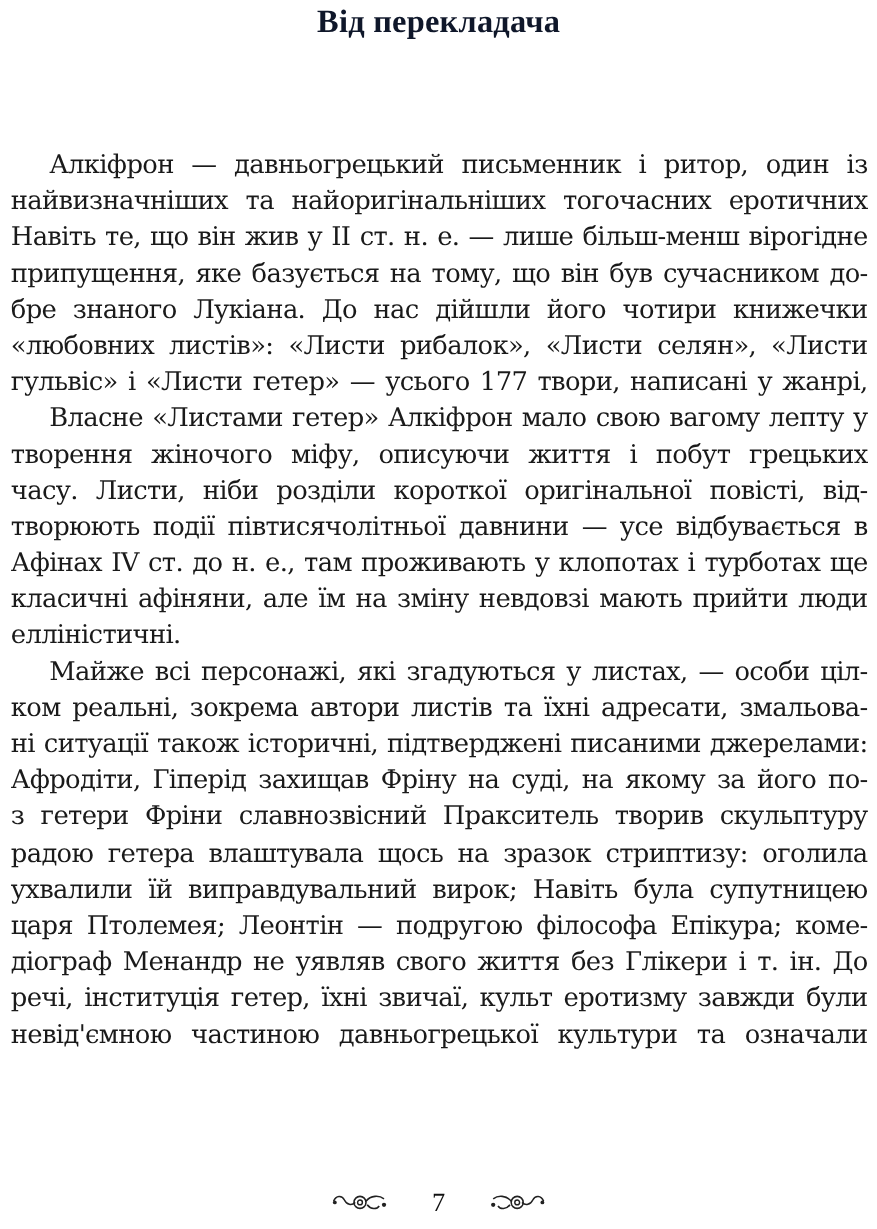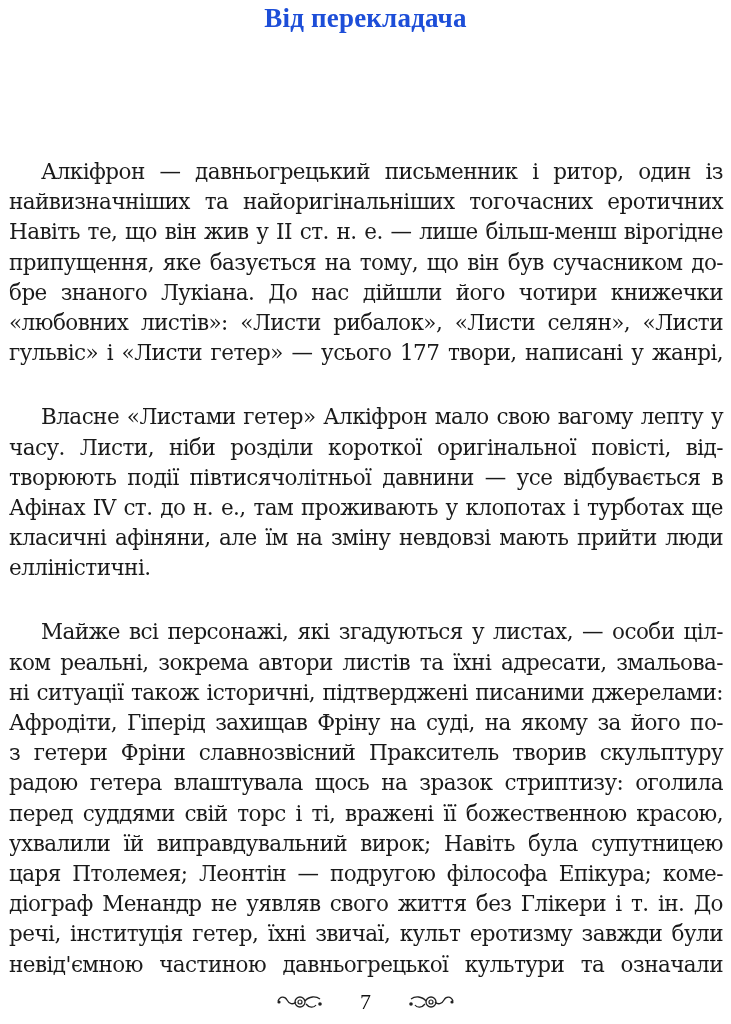--- a/index.html
+++ b/index.html
@@ -1,27 +1,27 @@
 <!DOCTYPE html>
 <html><head>
 <meta charset="utf-8">
 <style>
   html, body { margin: 0; padding: 0; background: #ffffff; }
   body { width: 731px; height: 1024px; position: relative; overflow: hidden;
          font-family: "DejaVu Serif", "Liberation Serif", serif; color: #1a1a1a; }
   .page { position: absolute; left: 0; top: 0; width: 731px; height: 1024px; }
   .title { position: absolute; top: 3px; left: 0; width: 731px; text-align: center;
            font-family: "Liberation Serif", serif; font-weight: bold; font-size: 27px;
-           letter-spacing: 0.2px; color: #1d4ed8; }
+           letter-spacing: 0.2px; color: #0f172a; }
   .body-text { position: absolute; top: 123px; left: 9px; width: 714px; }
   .line { display: block; height: 30.2px; line-height: 30.2px; font-size: 21.5px;
           font-family: "DejaVu Serif", serif; white-space: nowrap; text-align: justify;
           text-align-last: justify; letter-spacing: -0.55px; word-spacing: -1px; }
   .line.last { text-align-last: left; }
-  .line.indent { padding-left: 32px; margin-top: 34px; }
+  .line.indent { padding-left: 32px; }
   .footer { position: absolute; top: 987px; left: 0; width: 731px; height: 30px;
             display: flex; justify-content: center; align-items: center; gap: 36px; }
   .page-num { font-family: "Liberation Serif", serif; font-size: 22px; color: #111; }
   .orn { width: 48px; height: 18px; }
 </style>
 </head>
 <body>
 
 <div class="page">
   <div class="title">Від перекладача</div>
@@ -33,35 +33,35 @@
       <span class="line">найвизначніших та найоригінальніших тогочасних еротичних</span>
       <span class="line">Навіть те, що він жив у II ст. н. е. — лише більш-менш вірогідне</span>
       <span class="line">припущення, яке базується на тому, що він був сучасником до-</span>
       <span class="line">бре знаного Лукіана. До нас дійшли його чотири книжечки</span>
       <span class="line">«любовних листів»: «Листи рибалок», «Листи селян», «Листи</span>
       <span class="line">гульвіс» і «Листи гетер» — усього 177 твори, написані у жанрі,</span>
     </div>
 
     <div>
       <span class="line indent">Власне «Листами гетер» Алкіфрон мало свою вагому лепту у</span>
+      <span class="line">творення жіночого міфу, описуючи життя і побут грецьких</span>
       <span class="line">часу. Листи, ніби розділи короткої оригінальної повісті, від-</span>
       <span class="line">творюють події півтисячолітньої давнини — усе відбувається в</span>
       <span class="line">Афінах IV ст. до н. е., там проживають у клопотах і турботах ще</span>
       <span class="line">класичні афіняни, але їм на зміну невдовзі мають прийти люди</span>
       <span class="line last">елліністичні.</span>
     </div>
 
     <div>
       <span class="line indent">Майже всі персонажі, які згадуються у листах, — особи ціл-</span>
       <span class="line">ком реальні, зокрема автори листів та їхні адресати, змальова-</span>
       <span class="line">ні ситуації також історичні, підтверджені писаними джерелами:</span>
       <span class="line">Афродіти, Гіперід захищав Фріну на суді, на якому за його по-</span>
       <span class="line">з гетери Фріни славнозвісний Пракситель творив скульптуру</span>
       <span class="line">радою гетера влаштувала щось на зразок стриптизу: оголила</span>
-      <span class="line">перед суддями свій торс і ті, вражені її божественною красою,</span>
       <span class="line">ухвалили їй виправдувальний вирок; Навіть була супутницею</span>
       <span class="line">царя Птолемея; Леонтін — подругою філософа Епікура; коме-</span>
       <span class="line">діограф Менандр не уявляв свого життя без Глікери і т. ін. До</span>
       <span class="line">речі, інституція гетер, їхні звичаї, культ еротизму завжди були</span>
       <span class="line">невід'ємною частиною давньогрецької культури та означали</span>
     </div>
   </div>
 
   <div class="footer">
     <svg class="orn" viewBox="0 0 48 18">

